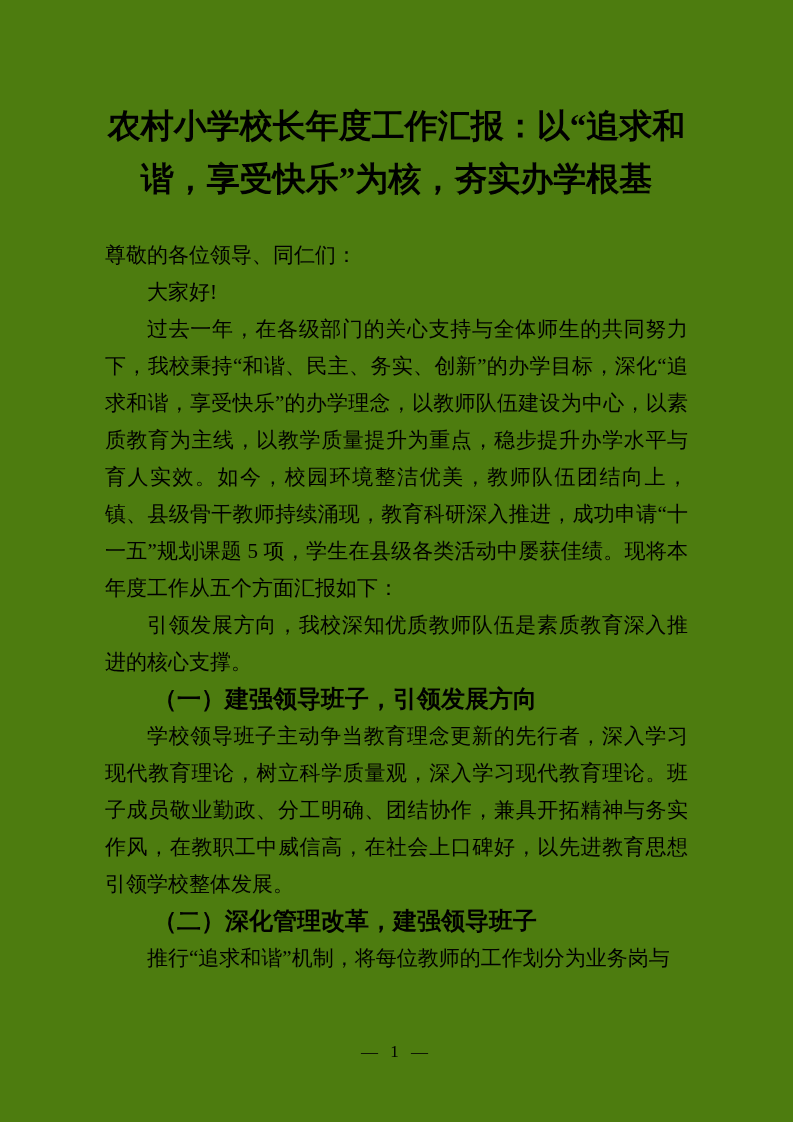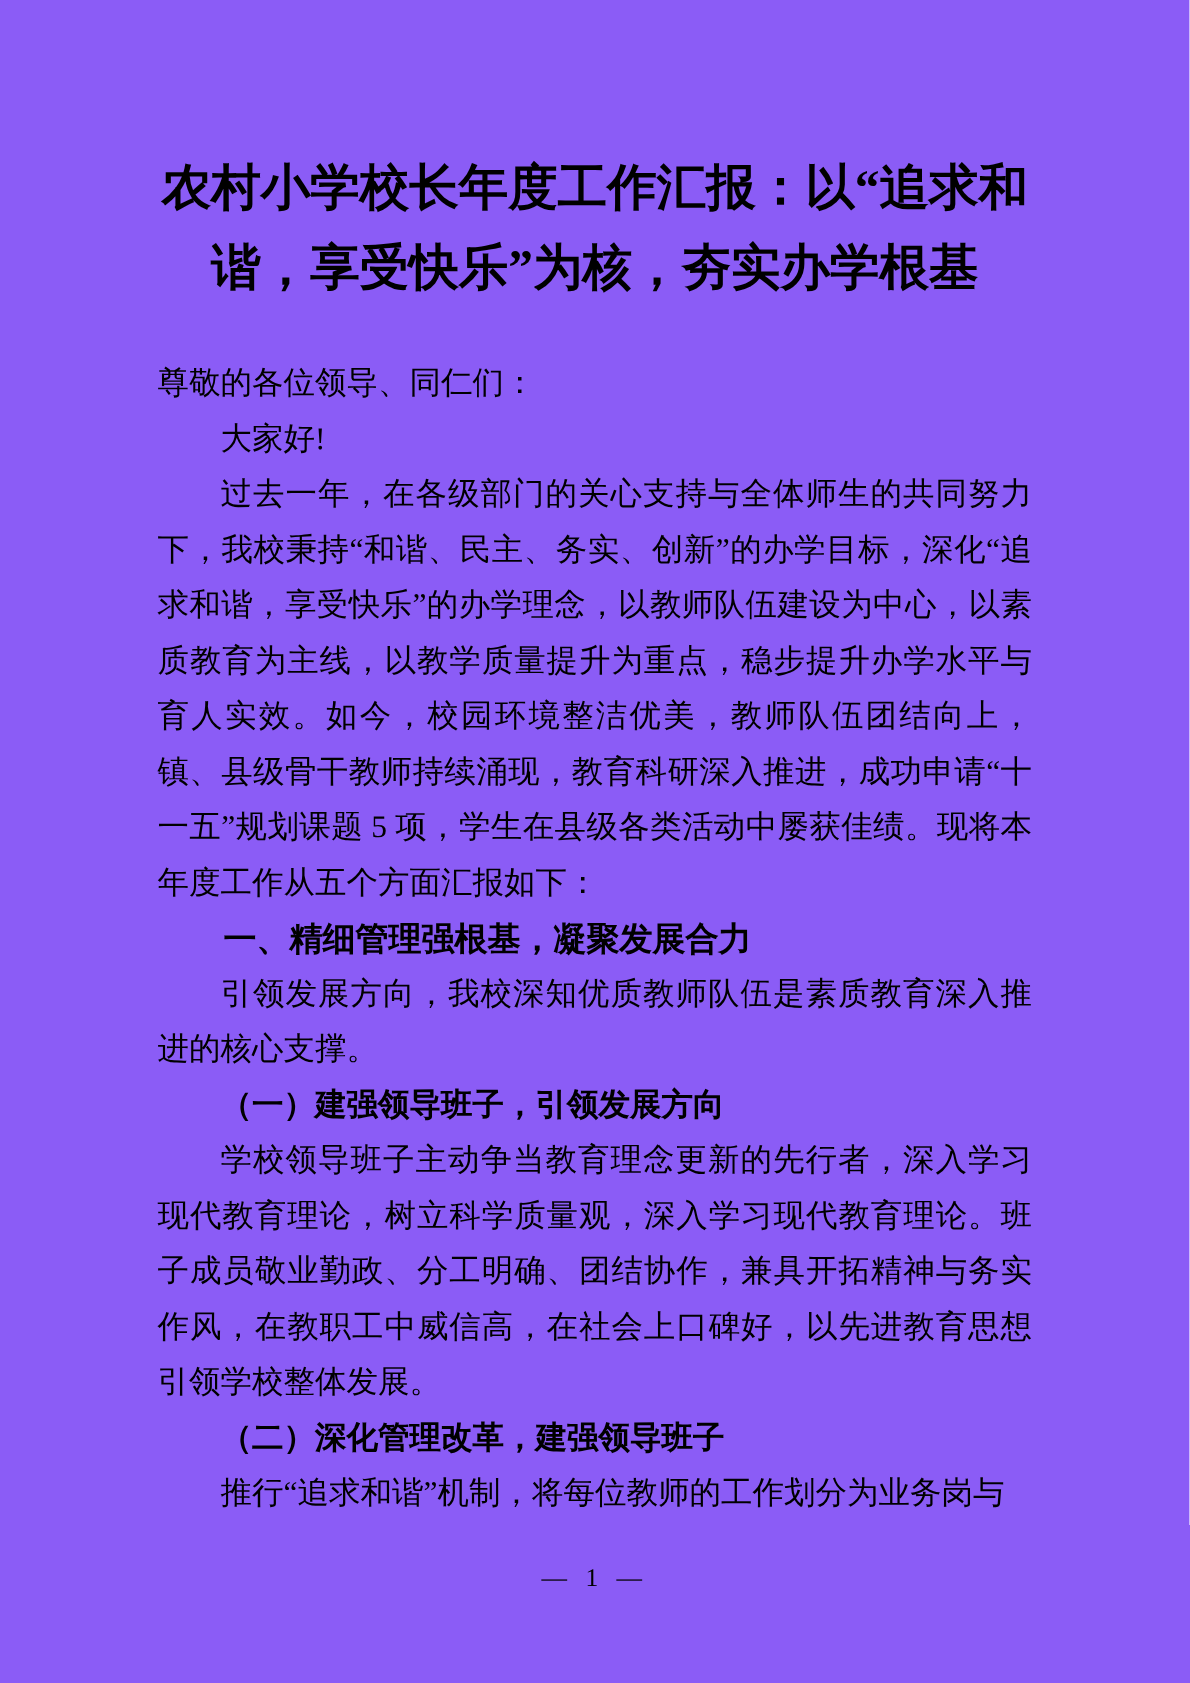--- a/index.html
+++ b/index.html
@@ -4,21 +4,21 @@
 <style>
   html, body {
     margin: 0;
     padding: 0;
     background: #ffffff;
   }
   .page {
     position: relative;
     width: 793px;
     height: 1122px;
-    background: #8b5cf6;
+    background: #4d7c0f;
     color: #000000;
     font-family: "Liberation Serif", "DejaVu Serif", serif;
     overflow: hidden;
   }
   .doc-title {
     position: absolute;
     top: 100px;
     left: 88px;
     right: 88px;
     margin: 0;
@@ -50,21 +50,21 @@
   }
   .block-heading-1 {
     text-indent: 2em;
     font-weight: bold;
     font-size: 22px;
     font-family: "Liberation Sans", "DejaVu Sans", sans-serif;
   }
   .block-heading-2 {
     text-indent: 2em;
     font-weight: bold;
-    font-size: 21px;
+    font-size: 24px;
     font-family: "Liberation Serif", "DejaVu Serif", serif;
   }
   .page-number {
     position: absolute;
     left: 0;
     right: 0;
     bottom: 60px;
     text-align: center;
     font-size: 17px;
     line-height: 20px;
@@ -75,21 +75,20 @@
 </head>
 <body>
 
 <div class="page">
   <h1 class="doc-title">农村小学校长年度工作汇报：以“追求和谐，享受快乐”为核，夯实办学根基</h1>
 
   <div class="content">
       <p class="block block-salutation">尊敬的各位领导、同仁们：</p>
       <p class="block block-paragraph">大家好!</p>
       <p class="block block-paragraph">过去一年，在各级部门的关心支持与全体师生的共同努力下，我校秉持“和谐、民主、务实、创新”的办学目标，深化“追求和谐，享受快乐”的办学理念，以教师队伍建设为中心，以素质教育为主线，以教学质量提升为重点，稳步提升办学水平与育人实效。如今，校园环境整洁优美，教师队伍团结向上，镇、县级骨干教师持续涌现，教育科研深入推进，成功申请“十一五”规划课题 5 项，学生在县级各类活动中屡获佳绩。现将本年度工作从五个方面汇报如下：</p>
-      <p class="block block-heading-1">一、精细管理强根基，凝聚发展合力</p>
       <p class="block block-paragraph">引领发展方向，我校深知优质教师队伍是素质教育深入推进的核心支撑。</p>
       <p class="block block-heading-2">（一）建强领导班子，引领发展方向</p>
       <p class="block block-paragraph">学校领导班子主动争当教育理念更新的先行者，深入学习现代教育理论，树立科学质量观，深入学习现代教育理论。班子成员敬业勤政、分工明确、团结协作，兼具开拓精神与务实作风，在教职工中威信高，在社会上口碑好，以先进教育思想引领学校整体发展。</p>
       <p class="block block-heading-2">（二）深化管理改革，建强领导班子</p>
       <p class="block block-paragraph">推行“追求和谐”机制，将每位教师的工作划分为业务岗与</p>
     </div>
 
   <div class="page-number">— 1 —</div>
 </div>
 

